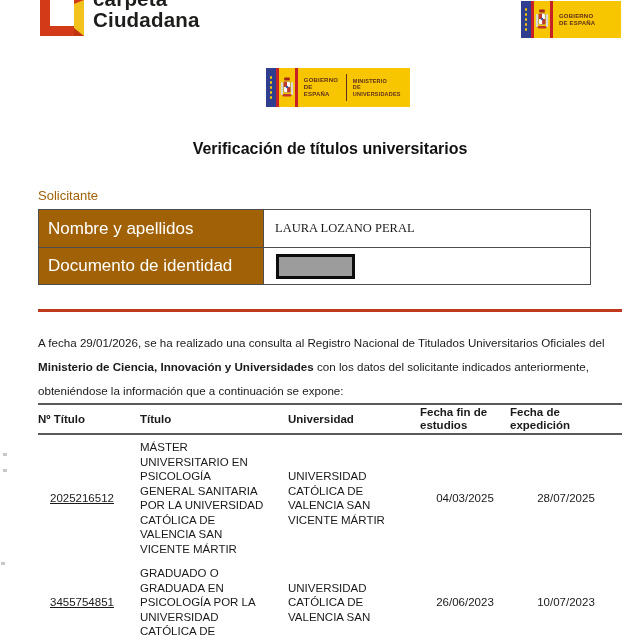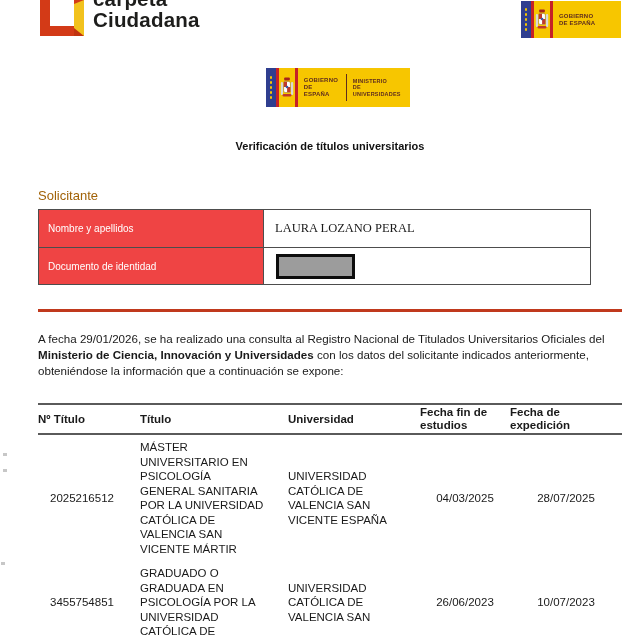--- a/index.html
+++ b/index.html
@@ -23,47 +23,47 @@
   .eu-strip i { width:2.5px; height:2.5px; border-radius:50%; background:#f7c600; display:block; }
   .flag-red { width:3px; background:#c52127; }
   .flag-yellow { width:16px; background:#f7c600; display:flex; align-items:center; justify-content:center; }
   .gov-text { display:flex; flex-direction:column; justify-content:center; padding-left:6px;
               font-weight:bold; font-size:6px; line-height:7px; color:#5e2d1e; letter-spacing:0.2px; }
   .gov-divider { width:1px; background:#5e2d1e; margin:6px 0 6px 6px; }
   .min-text { font-size:5.5px; line-height:6.5px; }
 
   
   .doc-title { top:140px; left:38px; width:584px; text-align:center;
-               font-size:11px; font-weight:bold; color:#111; }
+               font-size:16px; font-weight:bold; color:#111; }
   .section-label { top:188px; left:38px; font-size:13px; color:#a16207; }
 
   
   .t1 { top:209px; left:38px; width:553px; border:1px solid #4d4d4d; }
   .t1-row { display:flex; height:37px; }
   .t1-row + .t1-row { border-top:1px solid #4d4d4d; }
-  .t1-label { width:225px; background:#ef4444; color:#ffffff; font-size:10px;
+  .t1-label { width:225px; background:#a16207; color:#ffffff; font-size:17px;
               display:flex; align-items:center; padding-left:9px; border-right:1px solid #4d4d4d; }
   .t1-value { flex:1; font-size:12.5px; display:flex; align-items:center; padding-left:11px; color:#1a1a1a;font-family:Liberation Serif, serif; }
   .redacted-box { width:79px; height:25px; background:#9c9c9c; border:3px solid #0d0d0d; margin-left:1px; }
 
   
   .redline { top:309px; left:38px; width:584px; height:3px; background:#c0391d; }
 
   
-  .intro { top:331px; left:38px; width:588px; font-size:11.6px; line-height:16px; color:#1a1a1a; }
+  .intro { top:331px; left:38px; width:588px; font-size:11.6px; line-height:24px; color:#1a1a1a; }
   .intro b { font-weight:bold; }
 
   
   .t2 { top:403px; left:38px; width:584px; font-size:11.5px; }
   .t2-grid { display:grid; grid-template-columns:102px 148px 132px 90px 112px; align-items:center; }
   .t2-head { border-top:2px solid #5a5a5a; border-bottom:2px solid #5a5a5a;
              font-weight:bold; min-height:27px; padding:1px 0; line-height:13px; }
   .t2-head .c4, .t2-head .c5 { }
   .t2-row { padding:5px 0; line-height:14.5px; }
-  .t2-row .c1 { padding-left:12px; align-self:center; }
+  .t2-row .c1 { padding-left:12px; align-self:center;text-decoration:underline; }
   .t2-row .c2 { padding-right:22px; }
   .t2-row .c3 { padding-right:24px; }
   .t2-row .c4, .t2-row .c5 { text-align:center; align-self:center; }
 
   
   .edge-mark { width:4px; height:3px; background:#b9b9b9; opacity:0.8; }
 </style>
 </head>
 <body>
 
@@ -171,21 +171,21 @@
     <div class="c1">Nº Título</div>
     <div class="c2">Título</div>
     <div class="c3">Universidad</div>
     <div class="c4">Fecha fin de estudios</div>
     <div class="c5">Fecha de expedición</div>
   </div>
 
   <div class="t2-grid t2-row">
     <div class="c1">2025216512</div>
     <div class="c2">MÁSTER UNIVERSITARIO EN PSICOLOGÍA GENERAL SANITARIA POR LA UNIVERSIDAD CATÓLICA DE VALENCIA SAN VICENTE MÁRTIR</div>
-    <div class="c3">UNIVERSIDAD CATÓLICA DE VALENCIA SAN VICENTE ESPAÑA</div>
+    <div class="c3">UNIVERSIDAD CATÓLICA DE VALENCIA SAN VICENTE MÁRTIR</div>
     <div class="c4">04/03/2025</div>
     <div class="c5">28/07/2025</div>
   </div>
 
   <div class="t2-grid t2-row">
     <div class="c1">3455754851</div>
     <div class="c2">GRADUADO O GRADUADA EN PSICOLOGÍA POR LA UNIVERSIDAD CATÓLICA DE</div>
     <div class="c3">UNIVERSIDAD CATÓLICA DE VALENCIA SAN</div>
     <div class="c4">26/06/2023</div>
     <div class="c5">10/07/2023</div>

